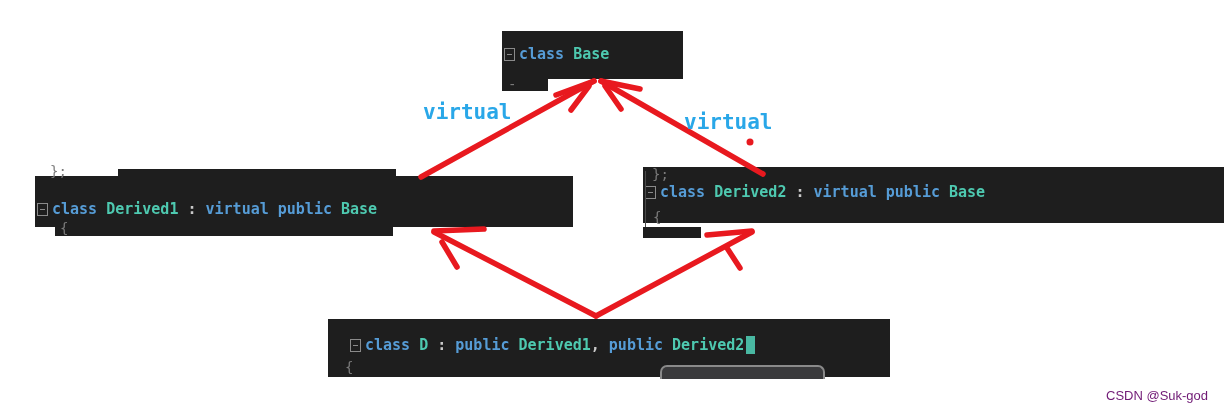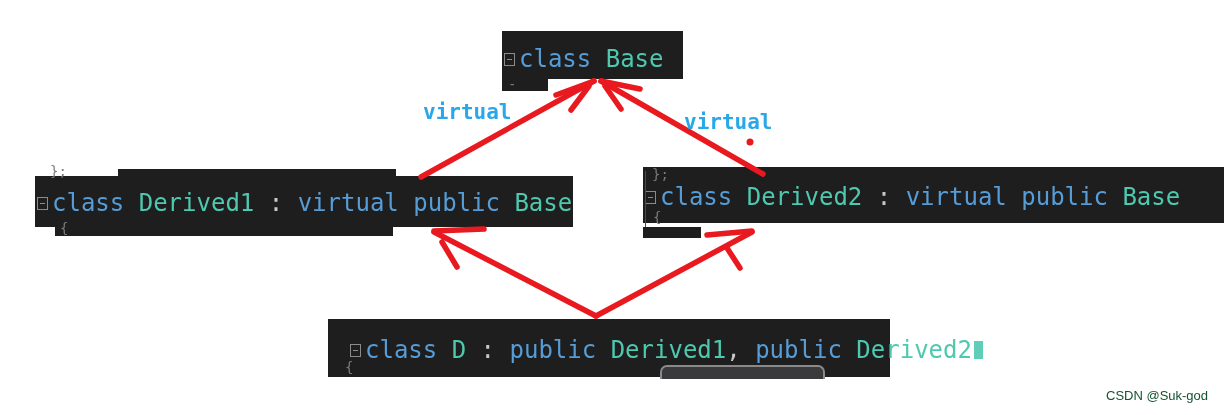--- a/index.html
+++ b/index.html
@@ -15,23 +15,23 @@
   .box-d{left:328px;top:319px;width:562px;height:58px;}
 
   
   .strip{position:absolute;background:var(--c-box_bg);z-index:1;}
   .strip-d1-top{left:118px;top:169px;width:278px;height:8px;}
   .strip-d1-bottom{left:55px;top:227px;width:338px;height:9px;}
   .strip-base-bottom{left:502px;top:79px;width:46px;height:12px;}
   .strip-d2-bottom{left:643px;top:227px;width:58px;height:11px;}
 
   .code-line{position:absolute;left:2px;display:flex;align-items:center;
-             font-size:24px;white-space:pre;color:#d0d0d0;}
+             font-size:15px;white-space:pre;color:#d0d0d0;font-weight:bold;}
   .box-base .code-line{top:14px;}
-  .box-d1 .code-line{top:13px;}
+  .box-d1 .code-line{top:24px;}
   .box-d2 .code-line{top:16px;}
   .box-d  .code-line{top:17px;margin-left:20px;}
   .tok-keyword{color:var(--c-keyword);}
   .tok-type{color:var(--c-type);}
   .tok-punct{color:var(--c-punct);}
 
   .fold{width:9px;height:11px;border:1px solid #8a8a8a;display:inline-flex;
         align-items:center;justify-content:center;margin-right:4px;flex:none;}
   .fold::before{content:"";width:5px;height:1px;background:#8a8a8a;}
 
@@ -58,21 +58,21 @@
   #arrow-svg{position:absolute;left:0;top:0;width:1224px;height:415px;
              z-index:3;pointer-events:none;}
 
   .virtual-label{position:absolute;z-index:3;font-weight:bold;font-size:21px;
                  color:var(--c-virtual_label);letter-spacing:0;}
   .virtual-left{left:423px;top:100px;}
   .virtual-right{left:684px;top:110px;}
 
   .watermark{position:absolute;left:1106px;top:388px;z-index:3;
              font-family:"Liberation Sans","DejaVu Sans",sans-serif;
-             font-size:13px;color:#14532d;}
+             font-size:13px;color:#701a75;}
 </style>
 </head>
 <body>
 
 <div class="canvas">
 
   <div class="strip strip-d1-top"></div>
   <div class="strip strip-d1-bottom"></div>
   <div class="strip strip-base-bottom"></div>
   <div class="strip strip-d2-bottom"></div>

